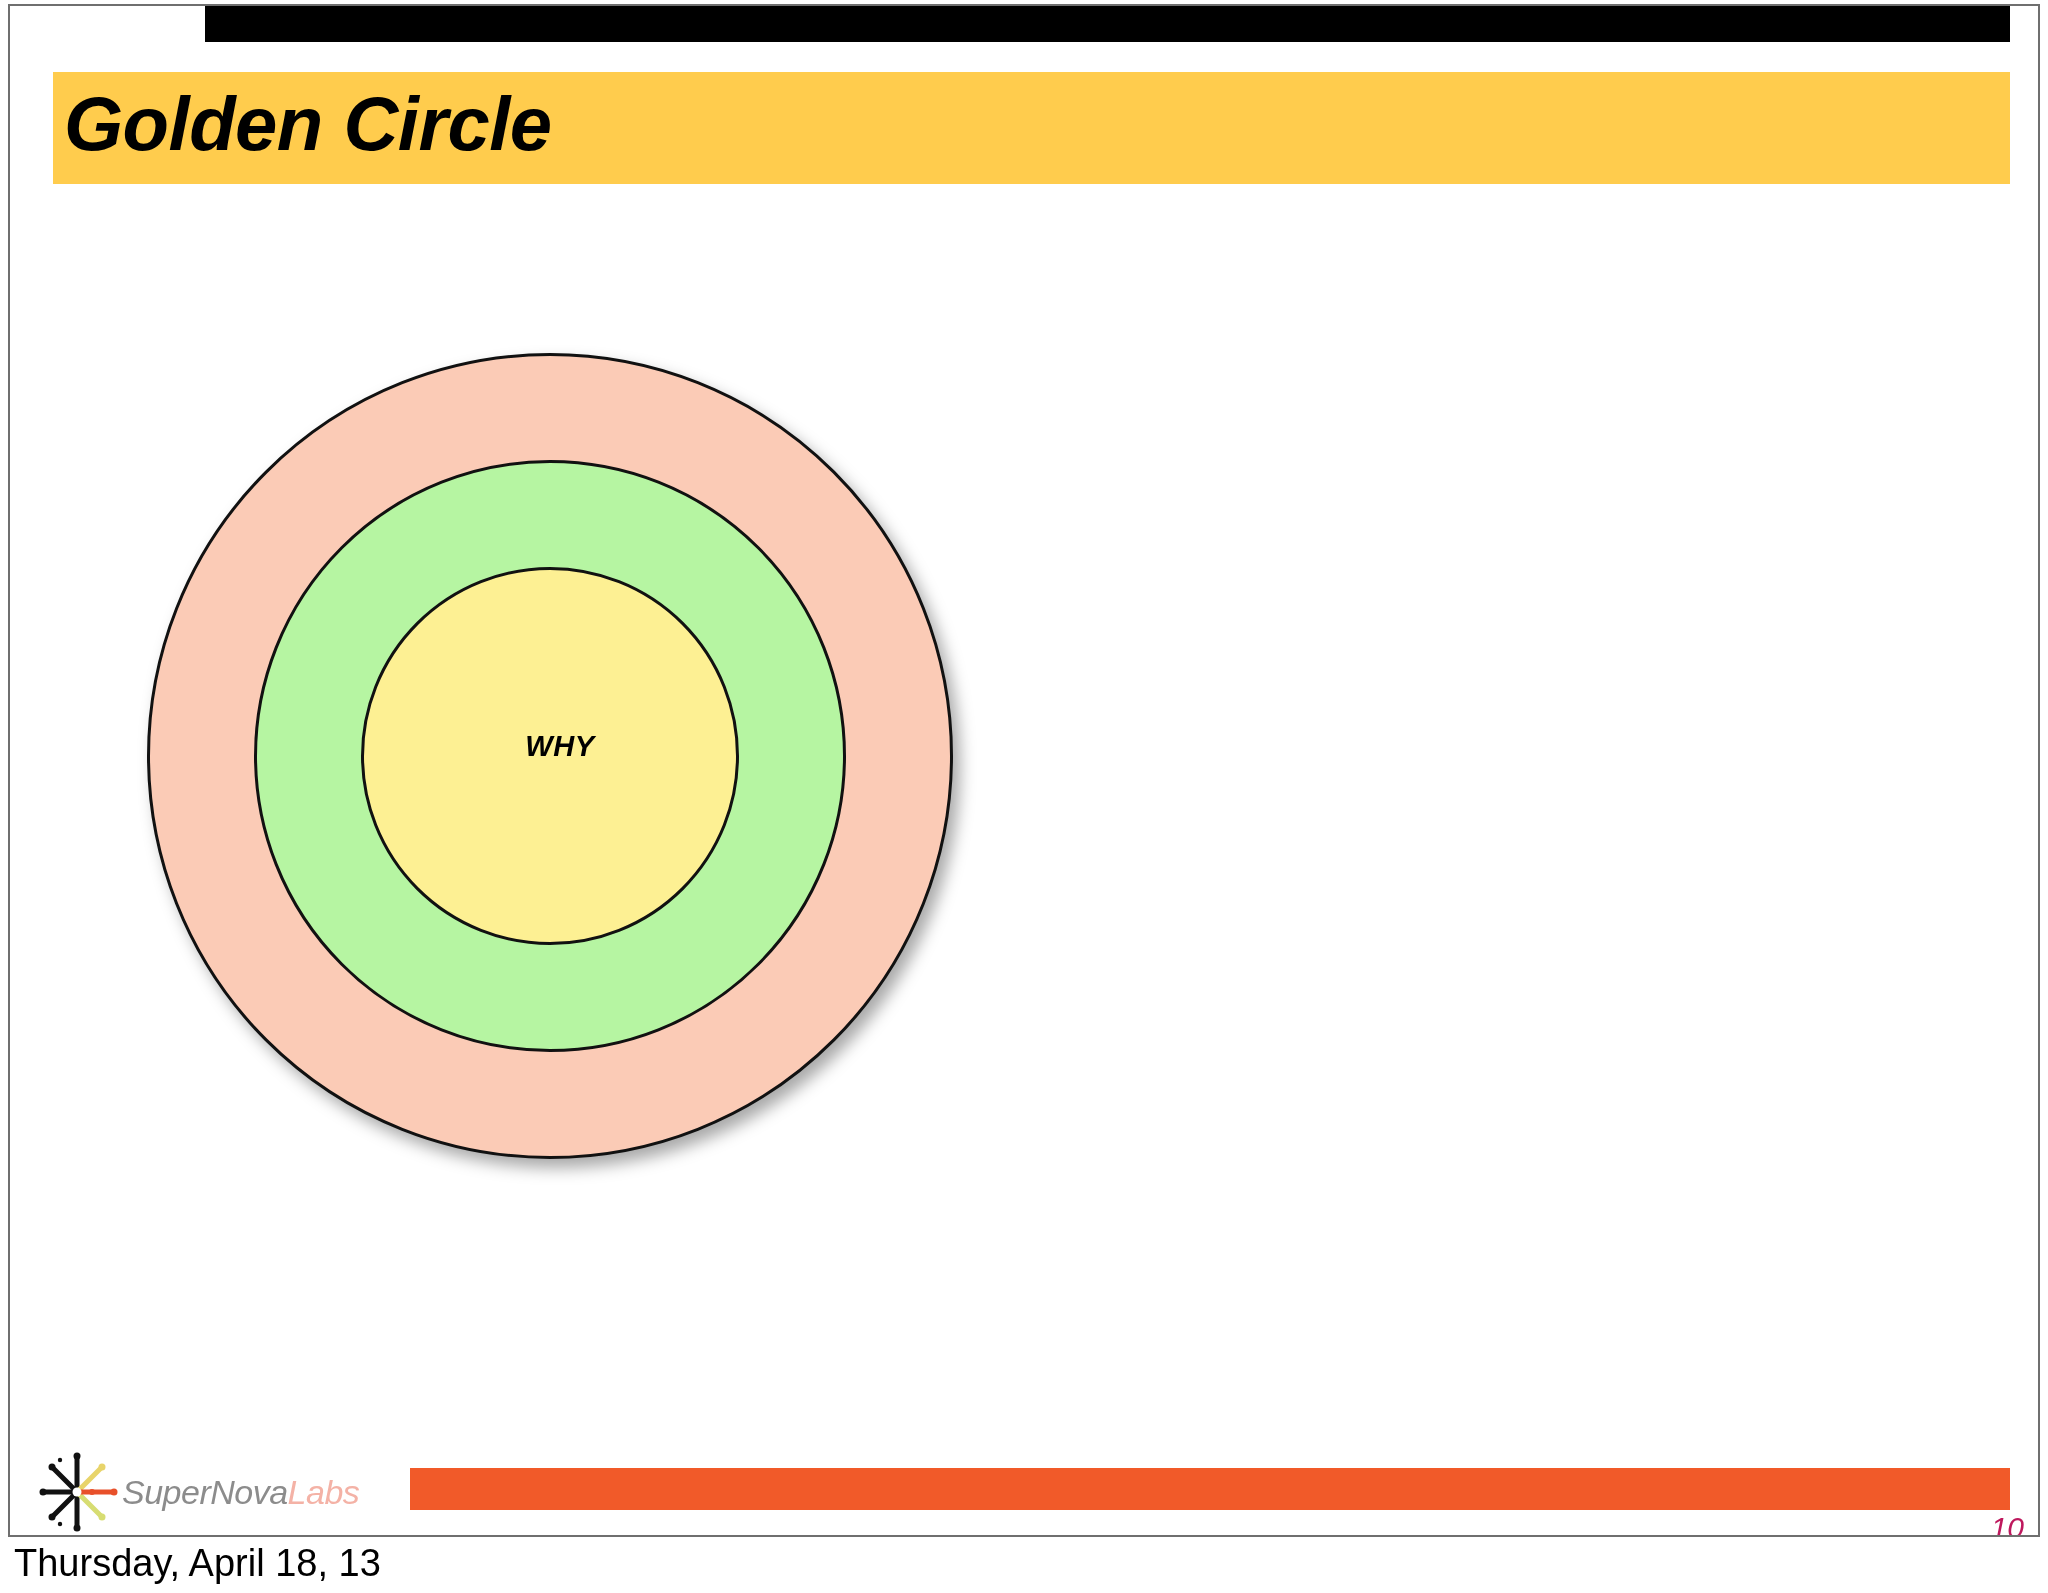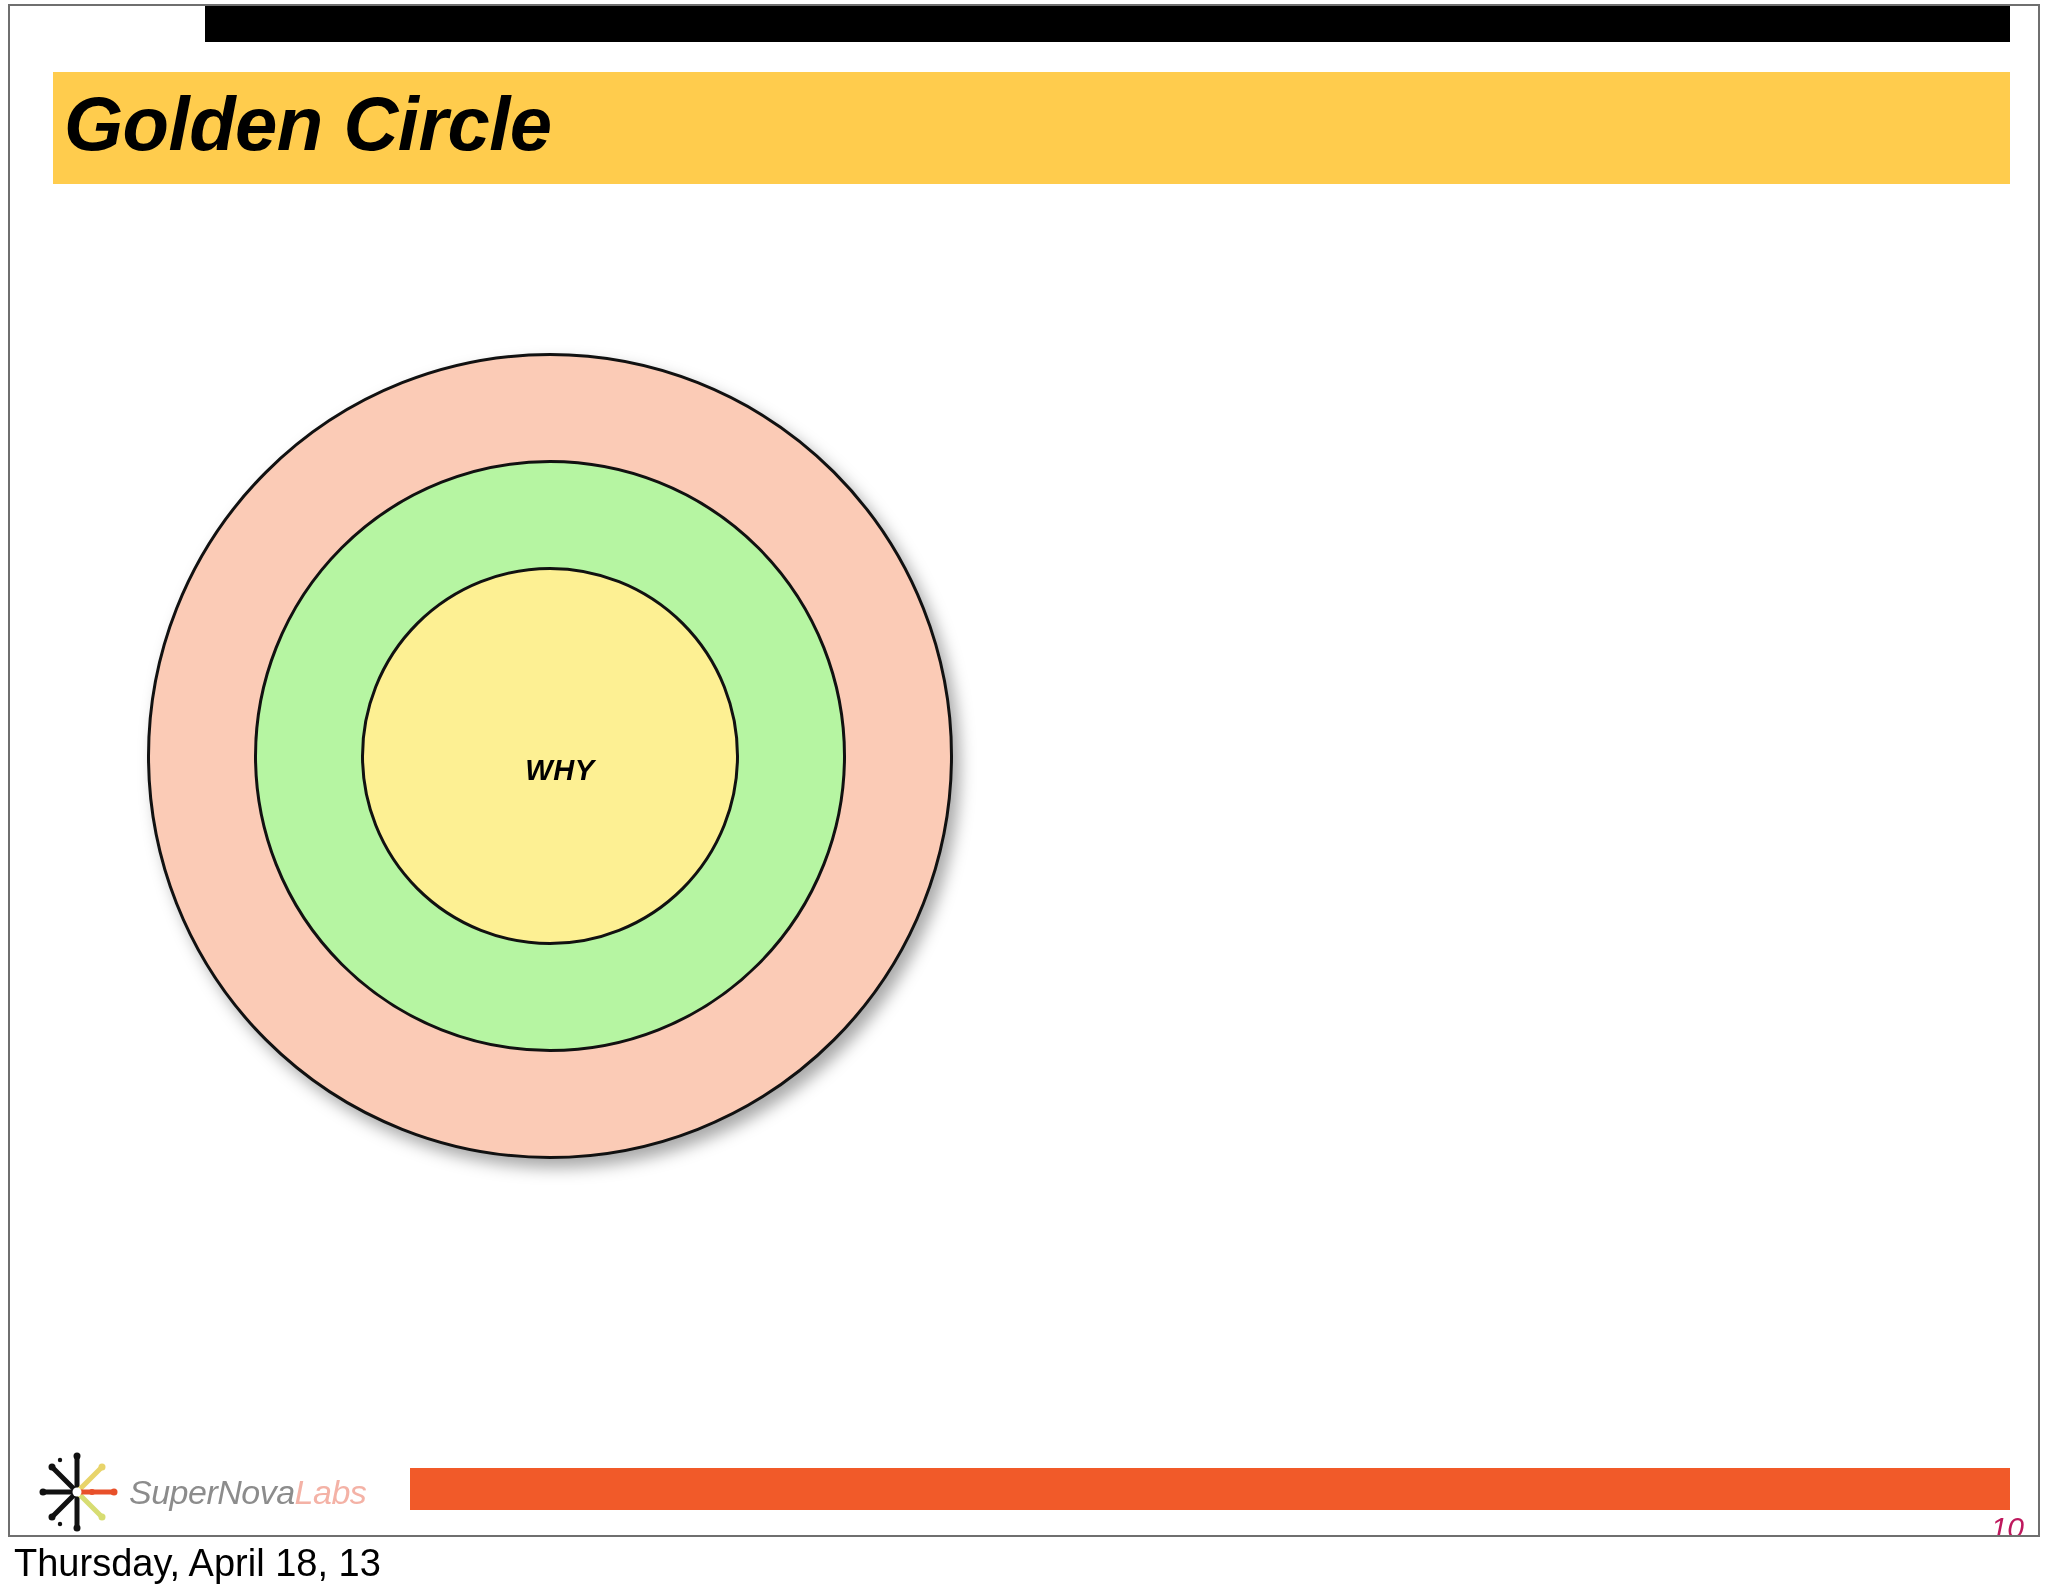--- a/index.html
+++ b/index.html
@@ -100,21 +100,21 @@
   }
   .ring-label {
     position: absolute;
     width: 100%;
     text-align: center;
     font-size: 29px;
     font-weight: bold;
     color: #000000;
     letter-spacing: 0.6px;
   }
-  #label-why { top: 408px; }
+  #label-why { top: 384px; }
   #label-how { top: 629px; }
   #label-what { top: 708px; }
 
   
   #footer-logo {
     position: absolute;
     left: 24px;
     top: 1443px;
     width: 300px;
     height: 86px;
@@ -125,21 +125,21 @@
     width: 86px;
     height: 86px;
     flex: 0 0 86px;
     position: relative;
   }
   #logo-wordmark {
     font-size: 34px;
     font-weight: normal;
     letter-spacing: -0.5px;
     white-space: nowrap;
-    margin-left: 9px;
+    margin-left: 2px;
   }
   .wm-super { color: #8c8c8c; }
   .wm-nova  { color: #8c8c8c; }
   .wm-labs  { color: #f4b2a6; }
 
   #footer-orange-bar {
     position: absolute;
     left: 400px;
     top: 1462px;
     width: 1600px;

